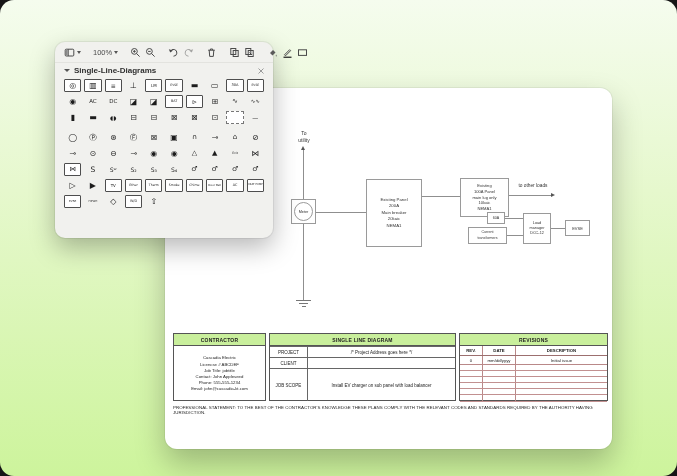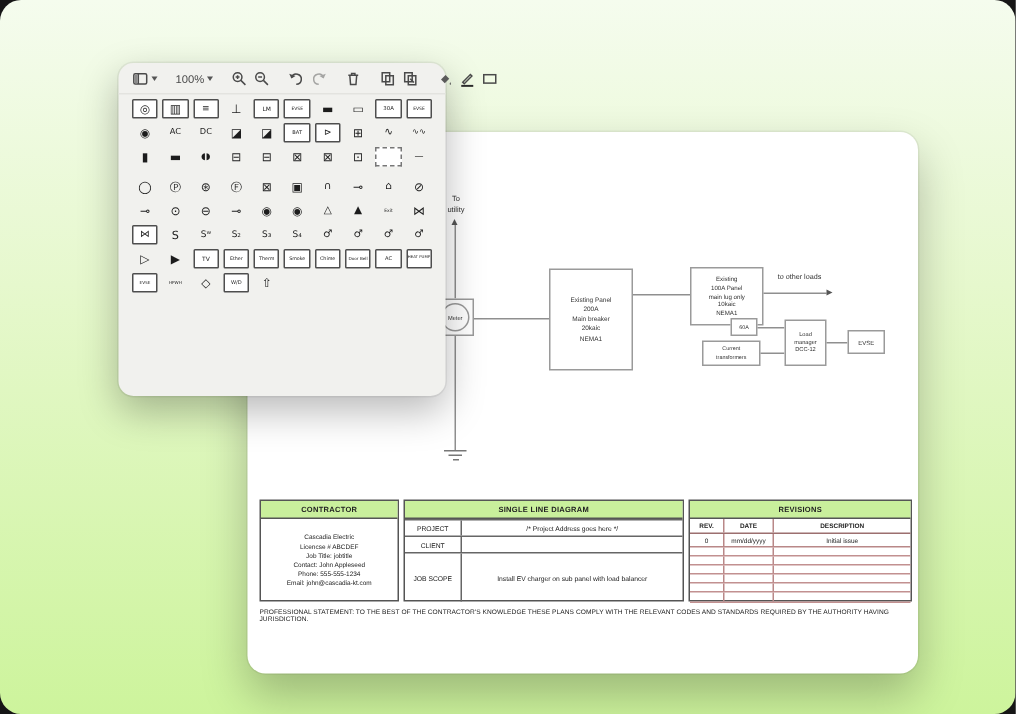--- a/index.html
+++ b/index.html
@@ -1,22 +1,22 @@
 <!DOCTYPE html>
 <html><head>
 <meta charset="utf-8">
 <style>
   * { box-sizing: border-box; margin: 0; padding: 0; }
   html,body { width:677px; height:476px; background:#161616; font-family:"Liberation Sans", sans-serif; }
   .page { position:relative; width:677px; height:476px; border-radius:14px; overflow:hidden;
           background:linear-gradient(180deg,#f5fcee 0%, #e6f8cd 40%, #cdf49c 100%); }
 
   
-  .palette { position:absolute; left:55px; top:42px; width:218px; height:222px; z-index:3;
-             background:#f1f1ee; border-radius:10px; box-shadow:0 10px 26px rgba(0,0,0,.28), 0 0 0 1px rgba(0,0,0,.06);margin-left:24px; }
+  .palette { position:absolute; left:55px; top:42px; width:218px; height:196px; z-index:3;
+             background:#f1f1ee; border-radius:10px; box-shadow:0 10px 26px rgba(0,0,0,.28), 0 0 0 1px rgba(0,0,0,.06); }
   .tbar { display:flex; align-items:center; gap:4px; height:21px; padding:0 9px; border-bottom:1px solid #e3e3df; }
   .tbtn { display:inline-flex; align-items:center; gap:2px; color:#4a4a4a; font-size:7.5px; cursor:pointer; }
   .tbtn svg { display:block; }
   .sep { width:1px; height:11px; background:#d7d7d2; margin:0 2px; }
   .car { width:0; height:0; border-left:2.5px solid transparent; border-right:2.5px solid transparent; border-top:3px solid #555; }
   .dim { opacity:.45; }
   .sec { display:flex; align-items:center; gap:4px; padding:3px 9px 1px 9px; font-weight:bold; font-size:8px; color:#2f2f2f; }
   .seccar { width:0; height:0; border-left:3px solid transparent; border-right:3px solid transparent; border-top:3.5px solid #555; }
   .secx { margin-left:auto; cursor:pointer; display:flex; }
   .grid { display:grid; grid-template-columns:repeat(10,1fr); gap:3px 3px; padding:3px 9px 4px 9px; }
@@ -268,20 +268,30 @@
             <rect x="1.5" y="9.6" width="8" height="1.3" fill="#2b2b2b"></rect>
           </svg>
       </span>
       <span class="tbtn">
         <svg width="11" height="11" viewBox="0 0 11 11">
             <rect x="1.5" y="2.8" width="8" height="5.6" fill="none" stroke="#4a4a4a"></rect>
           </svg>
       </span>
     </div>
 
+    <div class="sec">
+      <i class="seccar"></i>
+      <span>Single-Line-Diagrams</span>
+      <span class="secx">
+        <svg width="6" height="6" viewBox="0 0 6 6" stroke="#9a9a9a">
+            <line x1="0.5" y1="0.5" x2="5.5" y2="5.5"></line>
+            <line x1="5.5" y1="0.5" x2="0.5" y2="5.5"></line>
+          </svg>
+      </span>
+    </div>
     <div class="grid">
         <div class="cell boxed" style="font-size: 8px;">◎</div>
         <div class="cell boxed" style="font-size: 8px;">▥</div>
         <div class="cell boxed" style="font-size: 6px;">≡</div>
         <div class="cell" style="font-size: 8px;">⊥</div>
         <div class="cell boxed" style="font-size: 4px;">LM</div>
         <div class="cell boxed" style="font-size: 3px;">EVSE</div>
         <div class="cell" style="font-size: 8px;">▬</div>
         <div class="cell" style="font-size: 8px;">▭</div>
         <div class="cell boxed" style="font-size: 3.6px;">30A</div>

